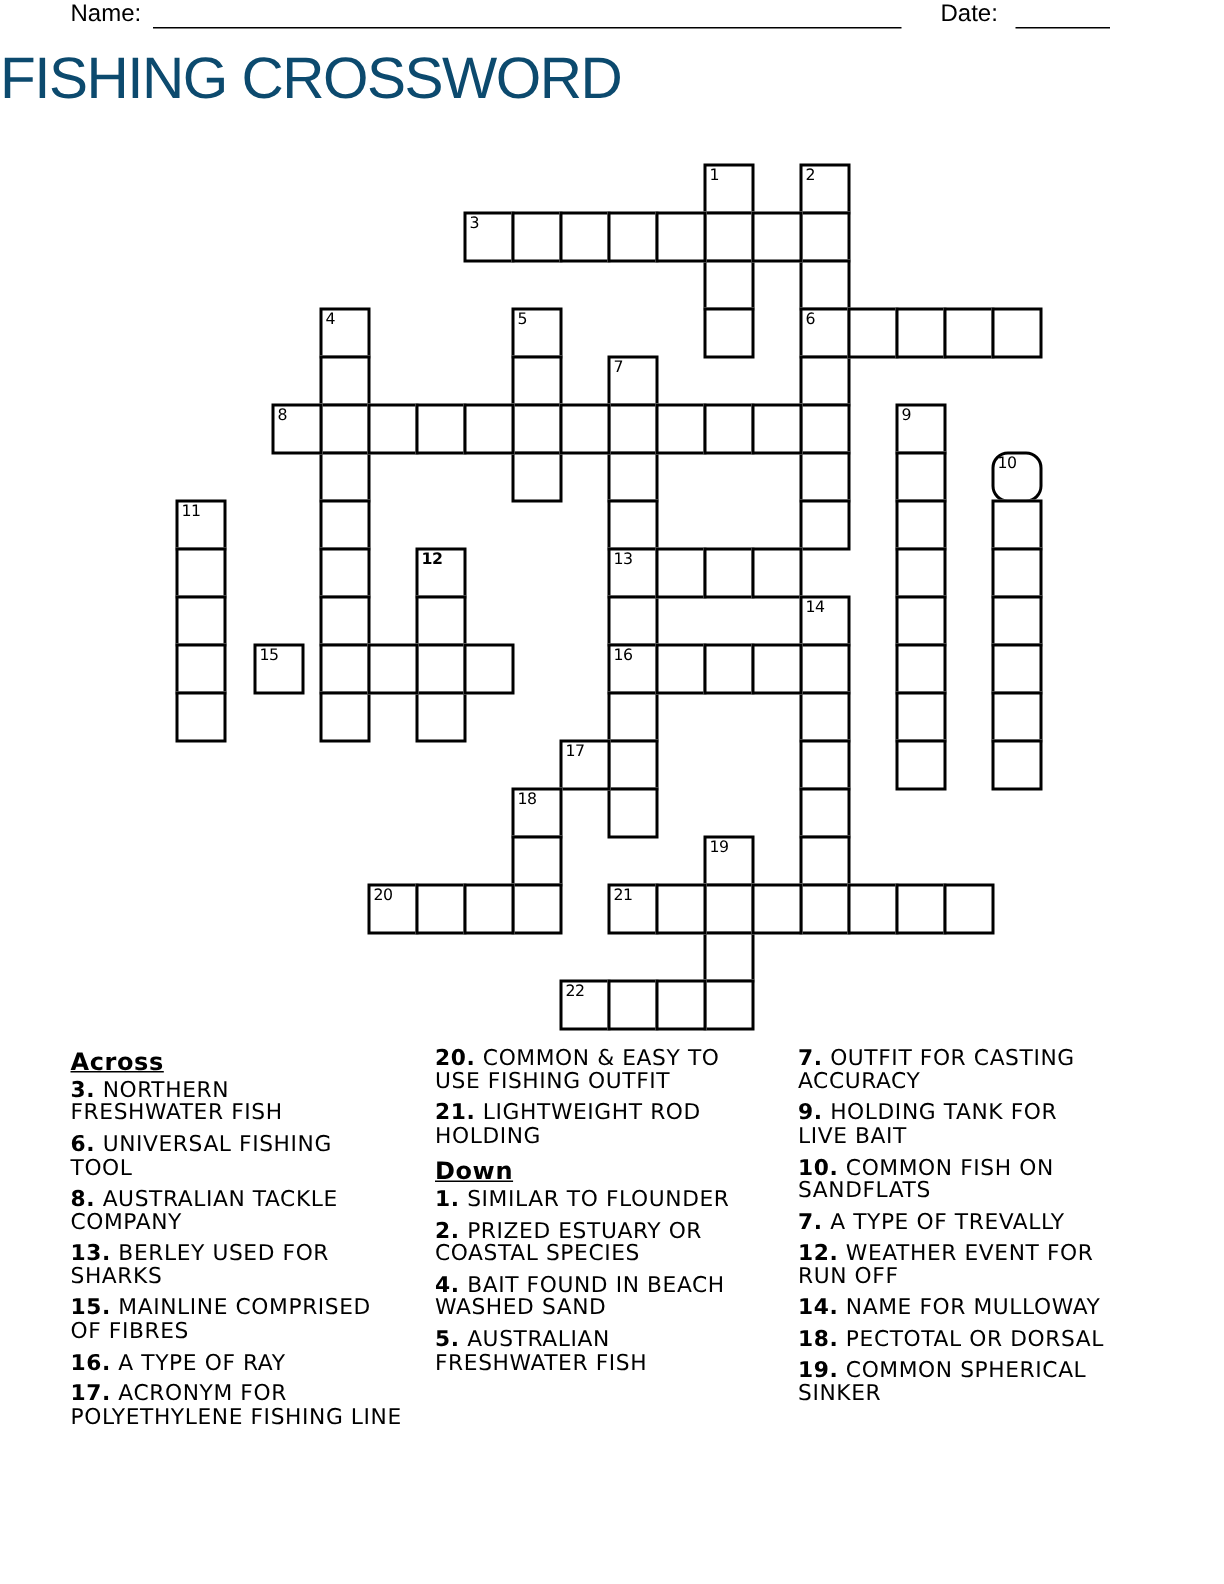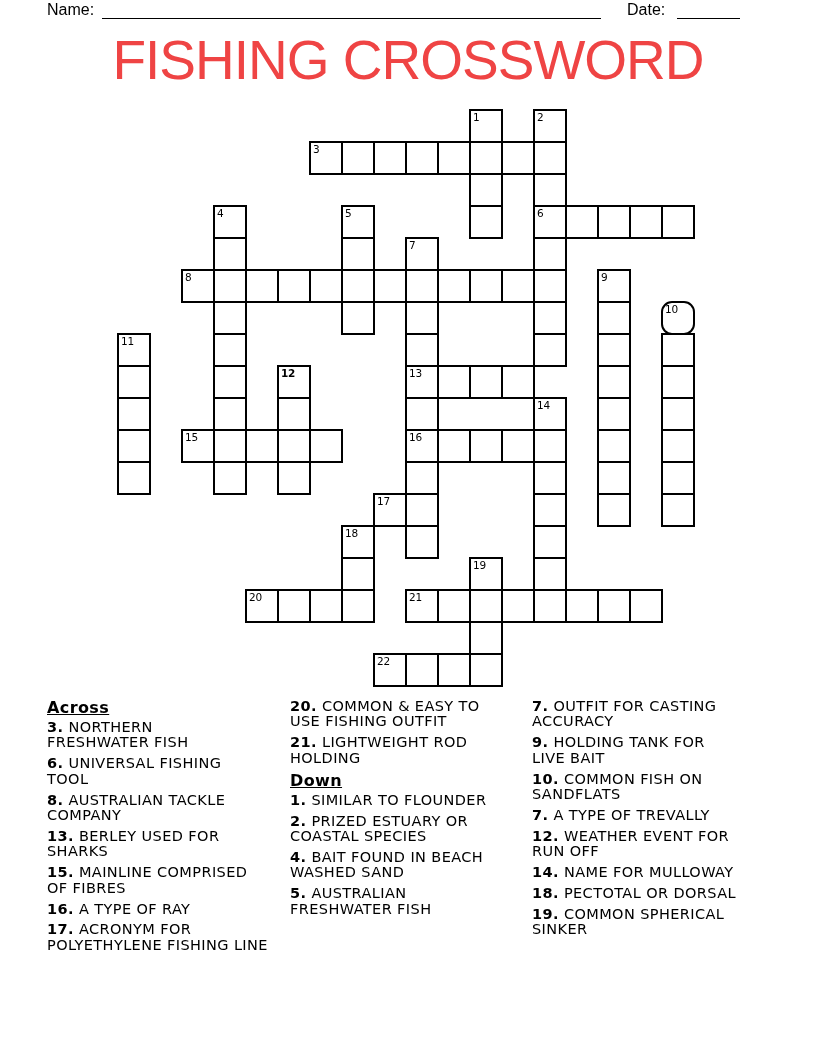--- a/index.html
+++ b/index.html
@@ -23,24 +23,24 @@
   .blank-line {
     position: absolute; top: 18px; height: 0;
     border-top: 1.8px solid #000;
   }
   .name-line { left: 102px; width: 499px; }
   .date-line { left: 677px; width: 63px; }
 
   
   .title {
     position: absolute; top: 33px; left: 0; right: 0;
-    text-align: center;
-    font-size: 55px; line-height: 1;
+    text-align: left;
+    font-size: 39px; line-height: 1;
     letter-spacing: -1px;
-    color: #ef4444;
+    color: #0c4a6e;
     font-family: "Liberation Sans", sans-serif;
     white-space: nowrap;
   }
 
   
   .grid {
     position: absolute; left: 117px; top: 109px;
     width: 578px; height: 578px;
   }
   .cell {
@@ -201,21 +201,21 @@
       <div class="cell" style="left: 384px; top: 256px;"></div>
       <div class="cell" style="left: 416px; top: 288px;">
         <span class="cellnum">14</span>
       </div>
       <div class="cell" style="left: 416px; top: 320px;"></div>
       <div class="cell" style="left: 416px; top: 352px;"></div>
       <div class="cell" style="left: 416px; top: 384px;"></div>
       <div class="cell" style="left: 416px; top: 416px;"></div>
       <div class="cell" style="left: 416px; top: 448px;"></div>
       <div class="cell" style="left: 416px; top: 480px;"></div>
-      <div class="cell" style="left: 64px; top: 320px;">
+      <div class="cell" style="left: 52px; top: 320px;">
         <span class="cellnum">15</span>
       </div>
       <div class="cell" style="left: 128px; top: 320px;"></div>
       <div class="cell" style="left: 192px; top: 320px;"></div>
       <div class="cell" style="left: 320px; top: 320px;"></div>
       <div class="cell" style="left: 352px; top: 320px;"></div>
       <div class="cell" style="left: 384px; top: 320px;"></div>
       <div class="cell" style="left: 256px; top: 384px;">
         <span class="cellnum">17</span>
       </div>

